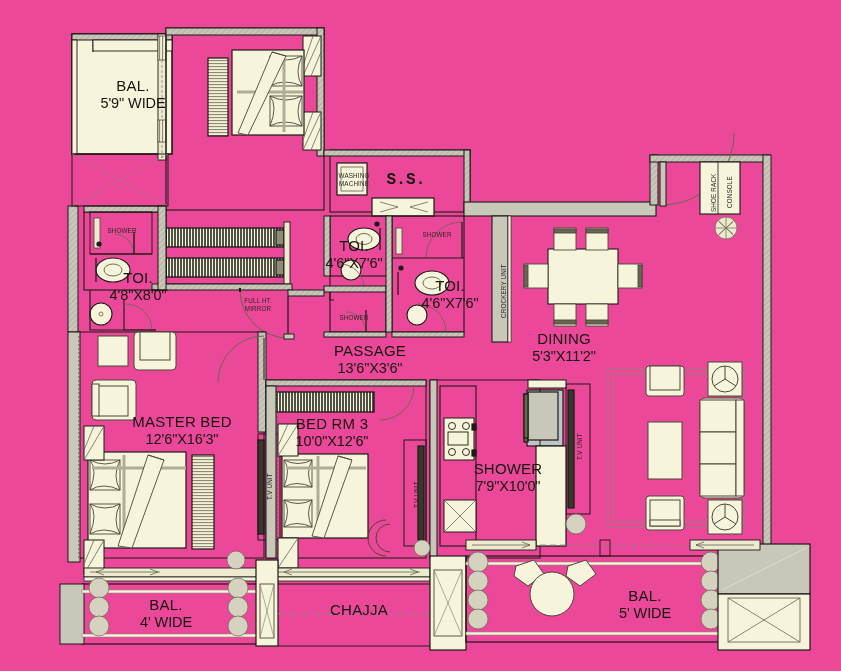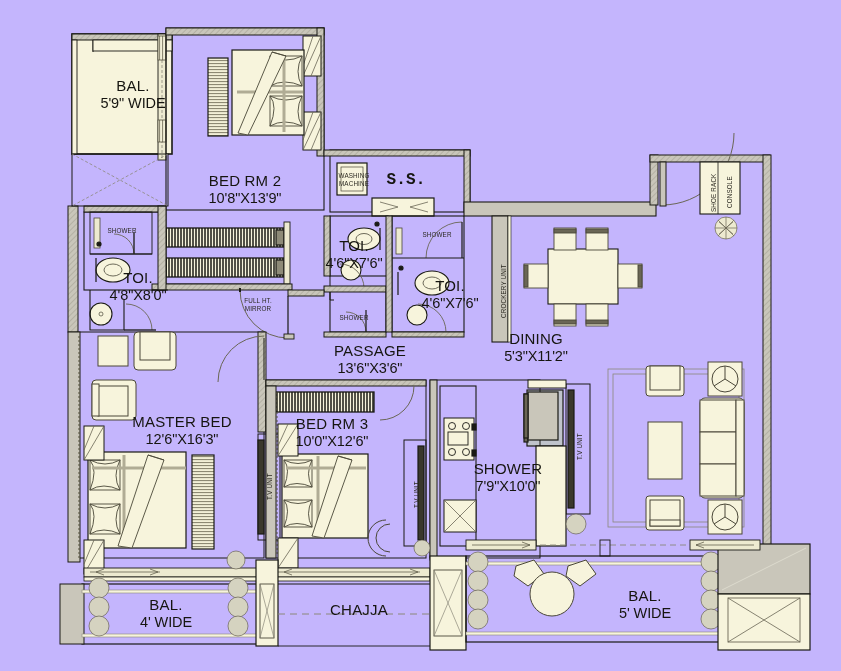--- a/index.html
+++ b/index.html
@@ -7,21 +7,21 @@
     padding: 0;
     background: #F7F4DC;
   }
   body {
     font-family: "Liberation Sans", sans-serif;
   }
   #plan {
     position: relative;
     width: 841px;
     height: 671px;
-    background: #c4b5fd;
+    background: #ec4899;
     overflow: hidden;
   }
   #plan svg {
     position: absolute;
     left: 0;
     top: 0;
   }
   .rm-label {
     position: absolute;
     text-align: center;
@@ -473,24 +473,20 @@
     <rect x="600" y="540" width="10" height="16" fill="none" stroke="#1a1a14" stroke-width="0.9"></rect>
 
   </g>
 </svg>
 
 <div class="rm-label" style="left:133px;top:78px;transform:translate(-50%,0);">
   <div class="rm-name">BAL.</div>
   <div class="rm-dim">5'9" WIDE</div>
 </div>
 
-<div class="rm-label" style="left:245px;top:173px;transform:translate(-50%,0);">
-  <div class="rm-name">BED RM 2</div>
-  <div class="rm-dim">10'8"X13'9"</div>
-</div>
 
 <div class="rm-label bold-label" style="left:406px;top:172px;transform:translate(-50%,0);font-family:Liberation Mono, monospace;">
   <div class="rm-name">S.S.</div>
 </div>
 
 <div class="rm-label" style="left:138px;top:270px;transform:translate(-50%,0);">
   <div class="rm-name">TOI.</div>
   <div class="rm-dim">4'8"X8'0"</div>
 </div>
 
@@ -503,21 +499,21 @@
   <div class="rm-name">TOI.</div>
   <div class="rm-dim">4'6"X7'6"</div>
 </div>
 
 
 <div class="rm-label" style="left:370px;top:343px;transform:translate(-50%,0);">
   <div class="rm-name">PASSAGE</div>
   <div class="rm-dim">13'6"X3'6"</div>
 </div>
 
-<div class="rm-label" style="left:536px;top:331px;transform:translate(-50%,0);">
+<div class="rm-label" style="left:564px;top:331px;transform:translate(-50%,0);">
   <div class="rm-name">DINING</div>
   <div class="rm-dim">5'3"X11'2"</div>
 </div>
 
 
 <div class="rm-label" style="left:182px;top:414px;transform:translate(-50%,0);">
   <div class="rm-name">MASTER BED</div>
   <div class="rm-dim">12'6"X16'3"</div>
 </div>
 

